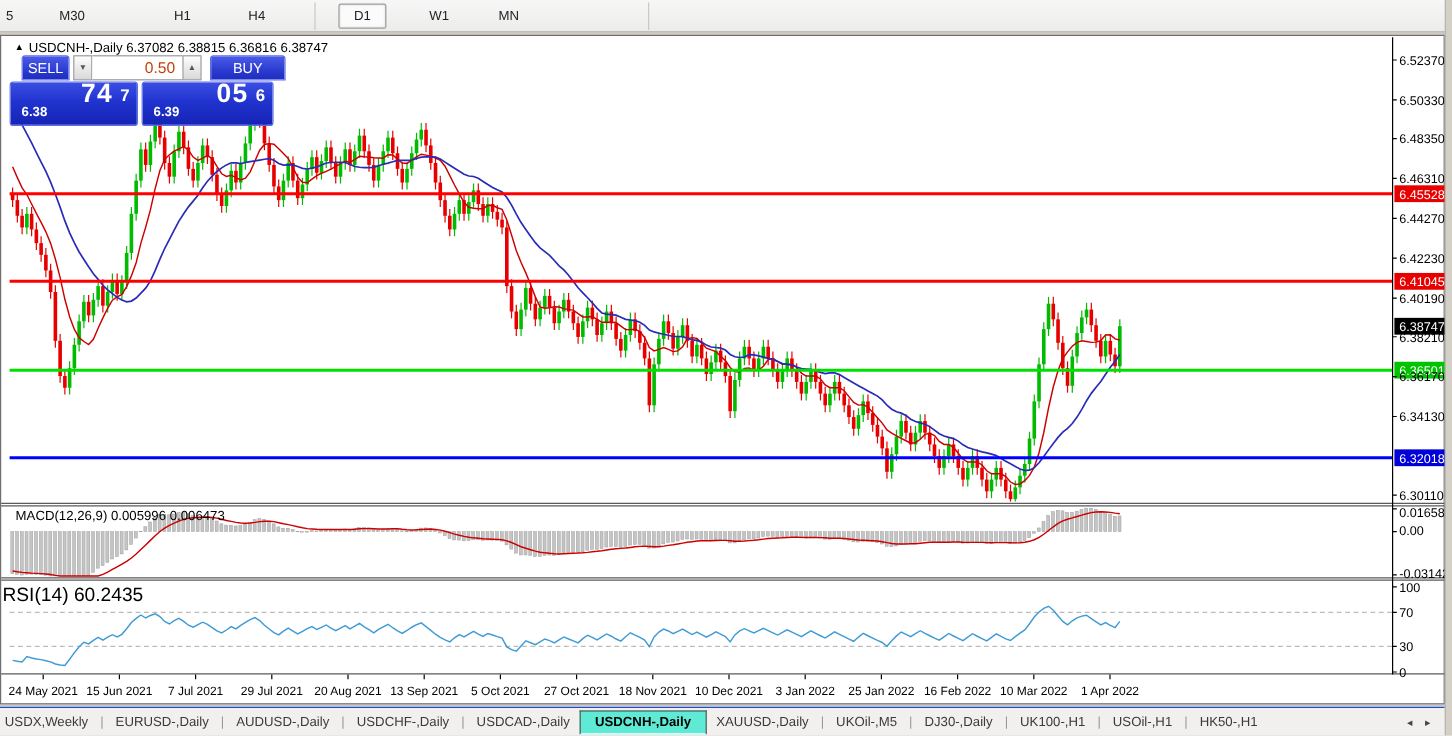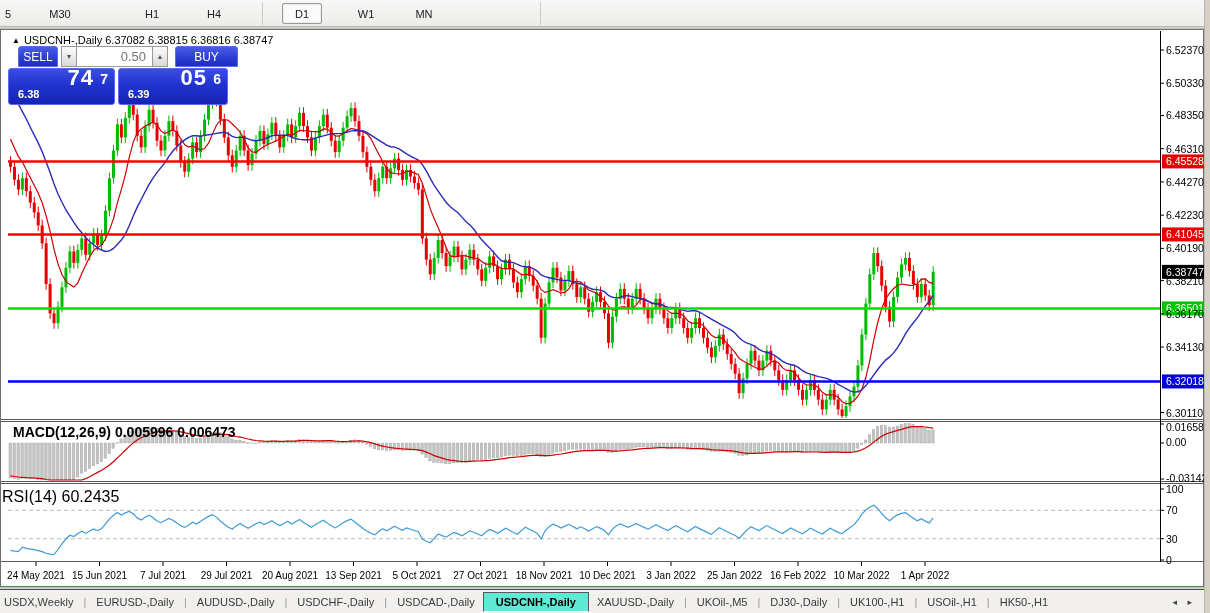--- a/index.html
+++ b/index.html
@@ -15,34 +15,34 @@
   .tf-sep { position:absolute; top:2px; width:1px; height:23px; background:#c9c9c5; }
 
   
   #chart-window { position:absolute; left:0; top:29px; width:1204px; height:558px;
                   background:#ffffff; border:1px solid #6f6f6f; box-shadow:0 0 0 1px #c7c4bd; }
   #chart-svg { position:absolute; left:0; top:29px; width:1204px; height:558px; }
 
   #symbol-header { position:absolute; left:12px; top:34px; font-size:11px; color:#000; white-space:nowrap; }
   #symbol-header .tri { font-size:8px; margin-right:4px; vertical-align:1px; }
 
-  #macd-label { position:absolute; left:13px; top:424px; font-size:14px; color:#000;font-weight:bold; }
+  #macd-label { position:absolute; left:13px; top:424px; font-size:11px; color:#000; }
   #rsi-label  { position:absolute; left:2px; top:488px; font-size:16px; color:#000; }
 
   
   #trade-panel { position:absolute; left:8px; top:46px; width:220px; height:59px; }
   .blue-btn { position:absolute; top:0; height:21px; color:#fff; font-size:12px; text-align:center;
               line-height:20px; background:linear-gradient(180deg,#4a5ce8,#2c3cd0 60%,#1f2dc0);
               border:1px solid #5c6ce8; border-radius:3px 3px 0 0; cursor:pointer; }
   .spin-btn { position:absolute; top:0; width:16px; height:21px; font-size:7px; color:#556;
               background:linear-gradient(180deg,#fdfdfd,#d9d9d9); border:1px solid #9a9a9a;
               text-align:center; line-height:19px; cursor:pointer; }
   #vol-input { position:absolute; left:69px; top:0; width:75px; height:21px; border:1px solid #9a9a9a;
                border-left:none; border-right:none; font-size:13px; text-align:right; padding-right:6px;
-               font-family:"Liberation Sans", sans-serif; color:#737373; }
+               font-family:"Liberation Sans", sans-serif; color:#c2410c; }
   .price-box { position:absolute; top:22px; height:37px; color:#fff;
                background:linear-gradient(180deg,#3a4ee2,#2133cf 45%,#1524b4);
                border:1px solid #5c6ce8; border-radius:3px; }
   .price-box .small { position:absolute; left:9px; bottom:4px; font-size:11px; font-weight:bold; }
   .price-box .big   { position:absolute; right:20px; top:-4px; font-size:22px; font-weight:bold; letter-spacing:1px; }
   .price-box .sup   { position:absolute; right:6px; top:2px; font-size:14px; font-weight:bold; }
 
   
   #tabbar { position:absolute; left:0; top:589px; width:1204px; height:24px; background:#f1f0ee;
             border-top:1px solid #1d4ed8; display:flex; align-items:center; font-size:11px; color:#3a3a3a; }

